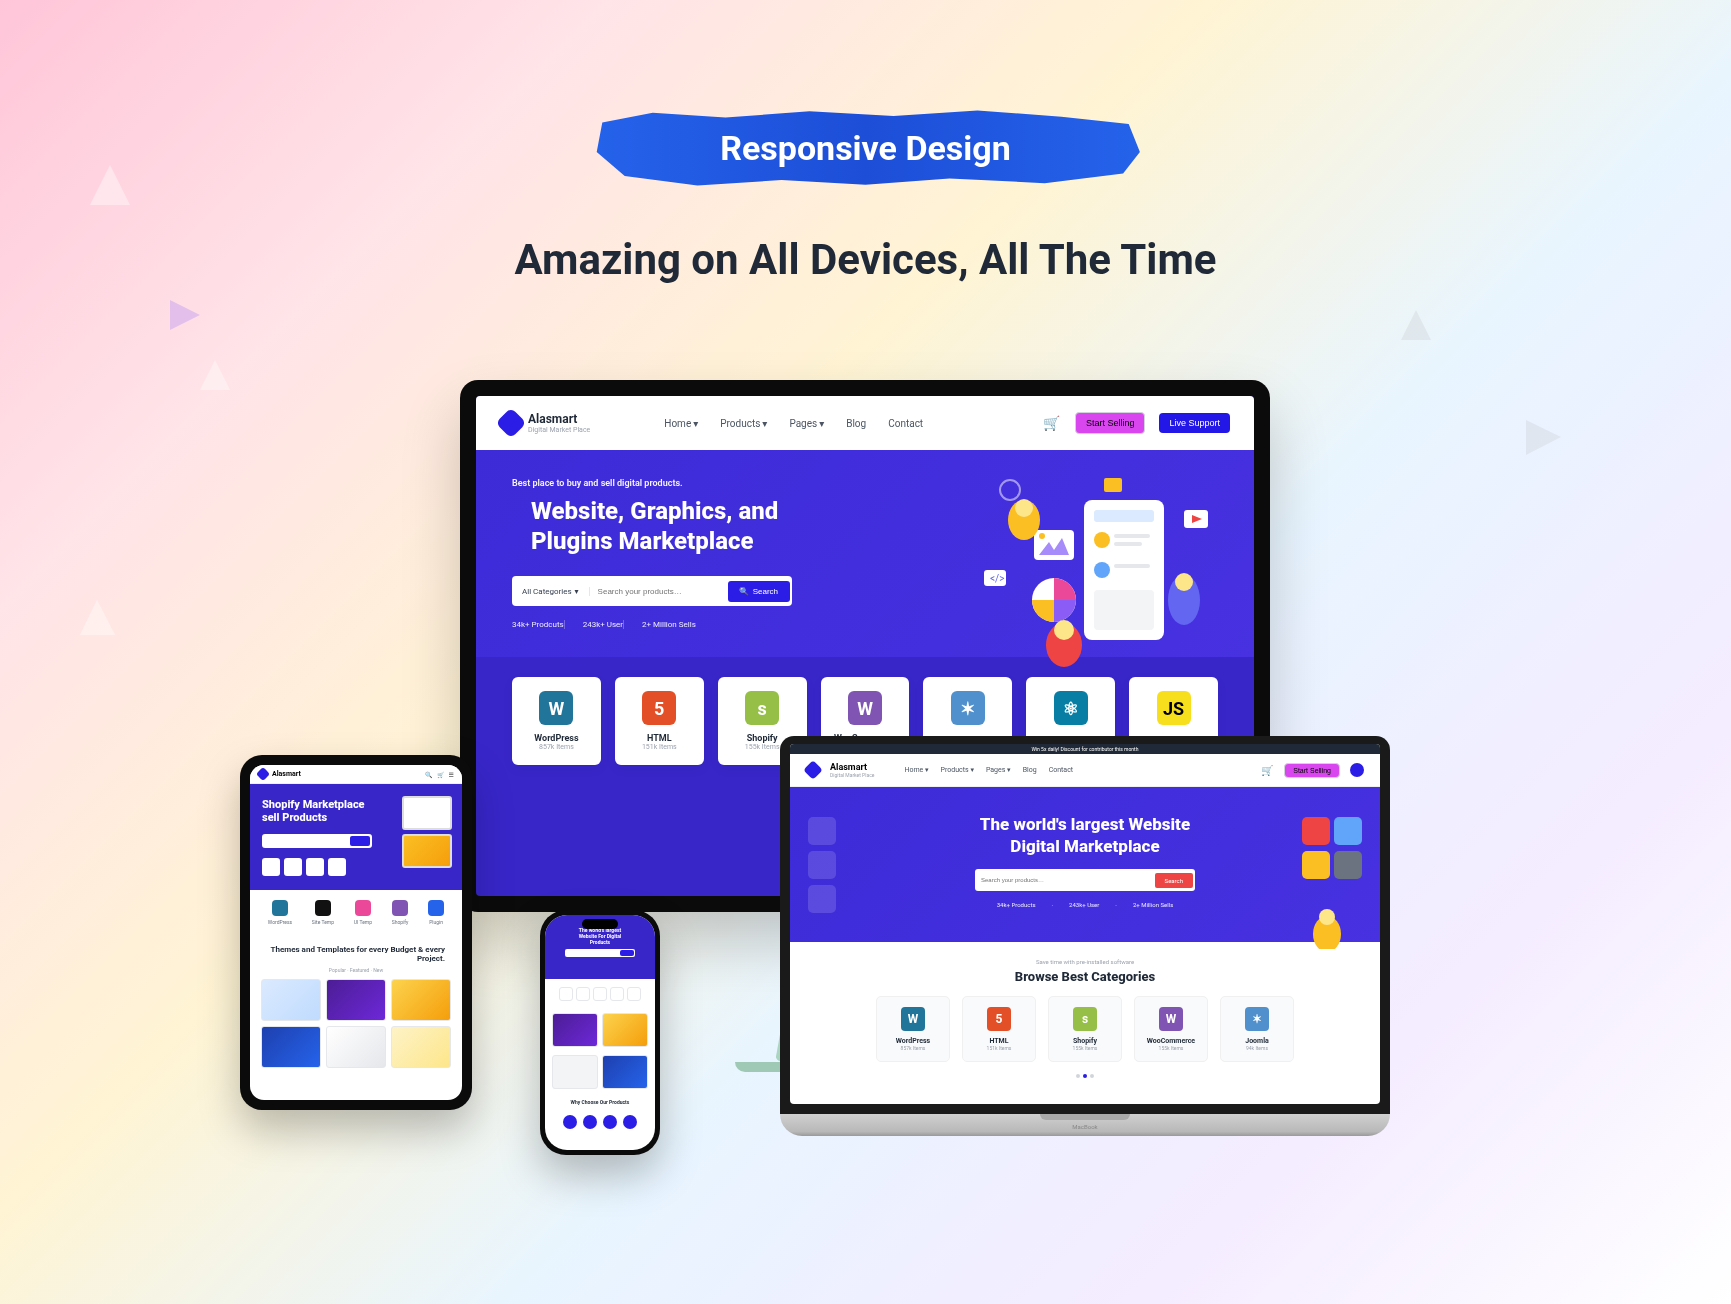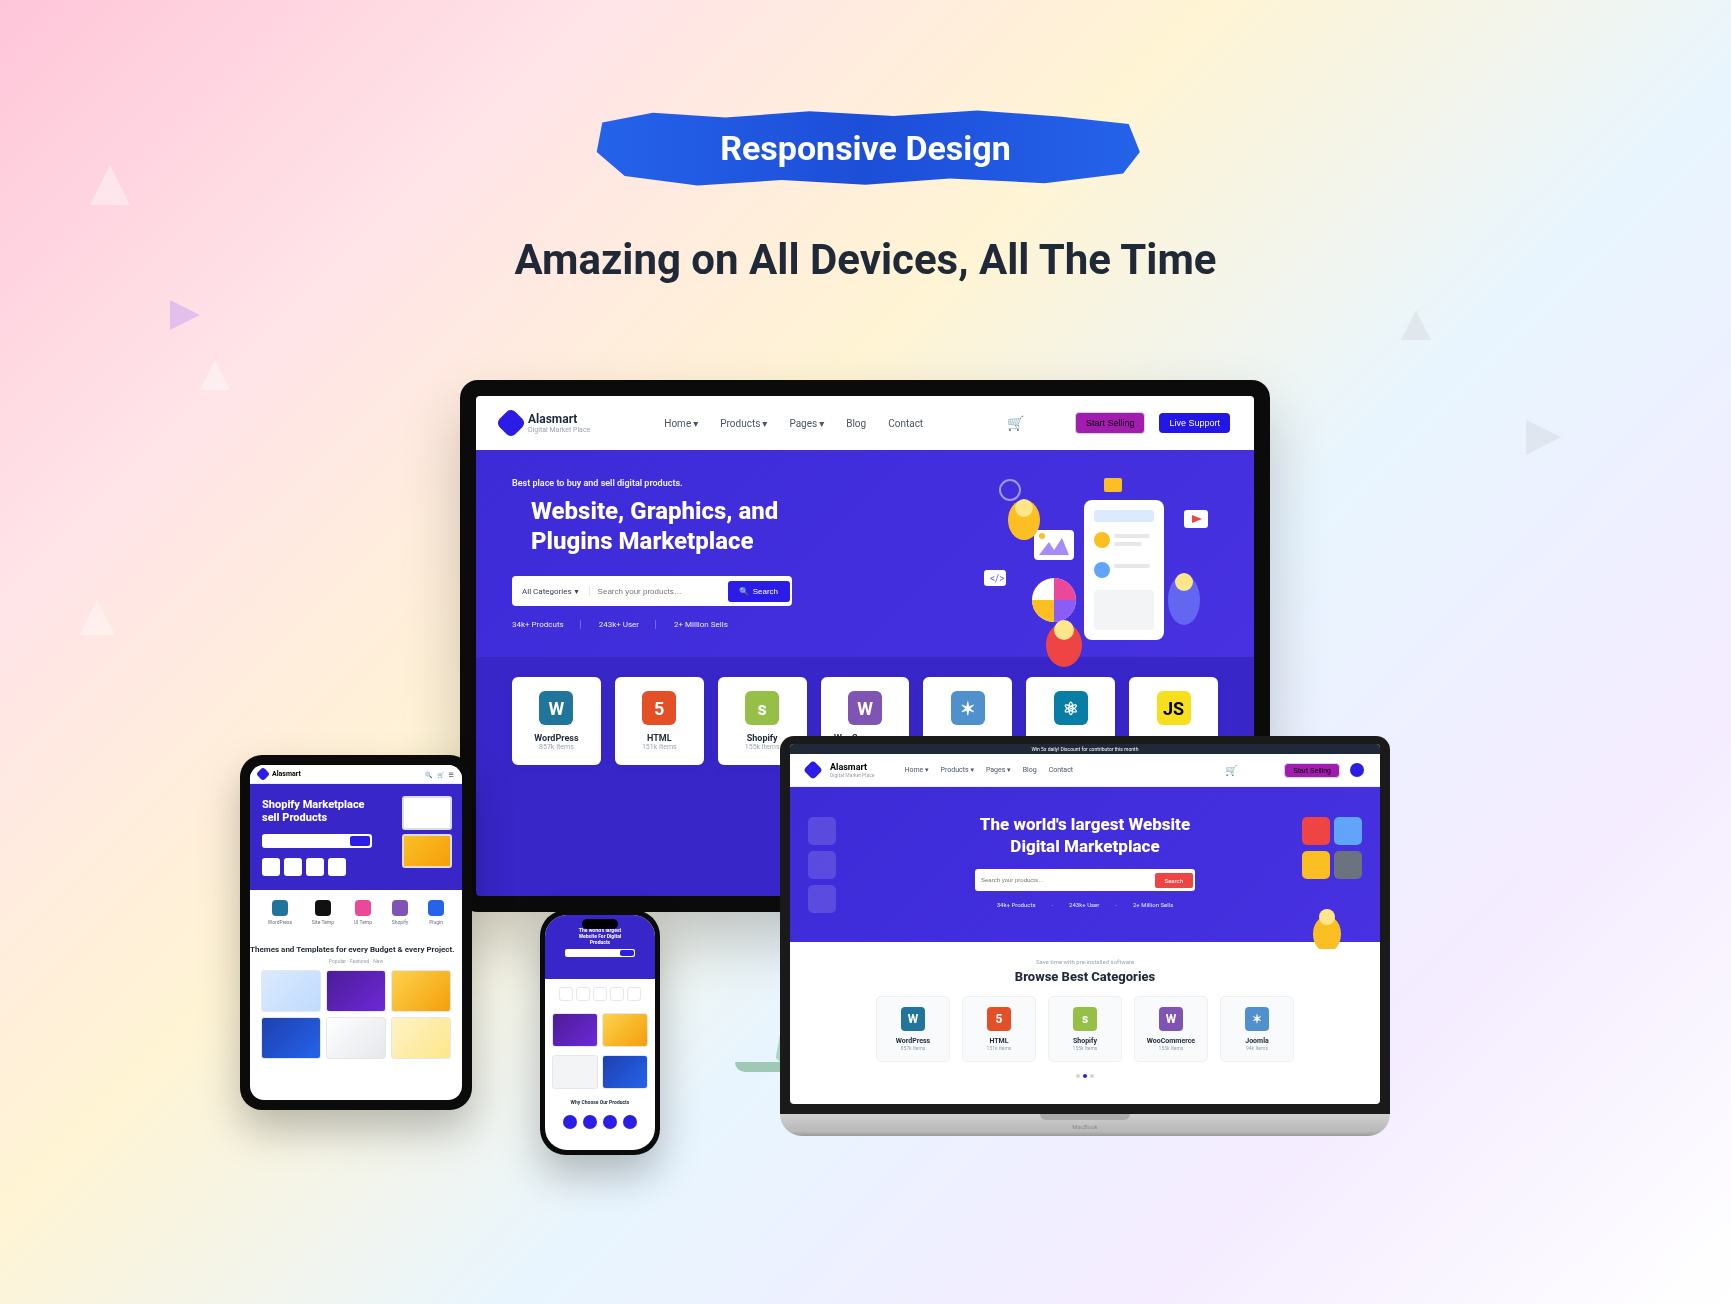--- a/index.html
+++ b/index.html
@@ -93,36 +93,36 @@
   font-size: 10px;
 }
 .logo { display: flex; align-items: center; gap: 6px; }
 .logo-icon { width: 22px; height: 22px; background: #2b1de6; border-radius: 6px; transform: rotate(45deg); }
 .logo-text { font-weight: 700; font-size: 12px; color: #1f2937; }
 .logo-sub { font-size: 7px; color: #9ca3af; }
 .nav-links { display: flex; gap: 22px; margin-left: 60px; color: #4b5563; }
 .nav-link { display:flex; align-items:center; gap:2px;}
 .nav-spacer { flex: 1; }
 .cart-icon { font-size: 14px; }
-.btn-outline { border: 1px solid #d1d5db; border-radius: 4px; padding: 5px 10px; font-size: 9px; background:#a21caf;margin-left:36px; }
+.btn-outline { border: 1px solid #d1d5db; border-radius: 4px; padding: 5px 10px; font-size: 9px; background:#d946ef; }
 .btn-primary { background: #2217e6; color: #fff; border-radius: 4px; padding: 5px 10px; font-size: 9px; border:none; }
 
 .hero {
   padding: 28px 36px;
   background: linear-gradient(135deg, #3d2bd8 0%, #4731e0 100%);
   position: relative;
 }
 .hero-eyebrow { color: #fff; font-size: 9px; font-weight: 600; margin-bottom: 8px; opacity:0.95;}
 .hero-title { color: #fff; font-size: 24px; font-weight: 800; line-height: 1.25; margin-bottom: 20px; max-width:320px;margin-left:19px;}
 .search-bar { display: flex; background: #fff; border-radius: 4px; width: 280px; height: 30px; align-items: center; }
 .search-cat { font-size: 8px; padding: 0 10px; border-right:1px solid #e5e7eb; display:flex; align-items:center; gap:3px; color:#374151;}
 .search-input { flex: 1; border: none; font-size: 8px; padding: 0 8px; outline:none; }
 .search-btn { background: #2b1de6; color: #fff; font-size: 8px; padding: 6px 12px; border-radius: 3px; margin: 2px; border:none; display:flex; align-items:center; gap:3px;}
 .hero-stats { display: flex; gap: 18px; margin-top: 14px; font-size: 8px; color: #fff; opacity:0.9;}
-.hero-stats span { border-right:1px solid rgba(255,255,255,0.3); padding-right:16px;}
+.hero-stats span { border-right:1px solid rgba(255,255,255,0.3); }
 .hero-stats span:last-child { border:none; }
 .hero-illus { position: absolute; right: 30px; top: 20px; width: 270px; height: 200px; }
 
 .cat-row { display: flex; gap: 14px; padding: 20px 36px; }
 .cat-card { background: #fff; border-radius: 6px; padding: 14px 10px; width: 92px; text-align: center; box-shadow: 0 4px 12px rgba(0,0,0,0.05);}
 .cat-icon { width: 34px; height: 34px; margin: 0 auto 8px; border-radius: 6px; display:flex;align-items:center;justify-content:center;font-size:18px;color:#fff;font-weight:700;}
 .cat-name { font-size: 9px; font-weight: 700; color: #1f2937; }
 .cat-count { font-size: 7px; color: #9ca3af; }
 
 
@@ -144,21 +144,21 @@
 .tab-search { background:#fff; border-radius:3px; width:110px; height:14px; margin-top:10px; display:flex; align-items:center;}
 .tab-search-btn { background:#2b1de6; width:20px; height:10px; margin:2px; border-radius:2px; margin-left:auto;}
 .tab-icons { display:flex; gap:4px; margin-top:10px; }
 .tab-icon { width:18px; height:18px; background:#fff; border-radius:3px; }
 .tab-minis { position:absolute; right:10px; top:12px; display:flex; flex-direction:column; gap:4px;}
 .tab-mini { width:50px; height:34px; background:#fff; border-radius:3px; border:2px solid #ddd;}
 .tab-catrow { display:flex; justify-content:space-around; padding:10px 8px; background:#fff;}
 .tab-cat { text-align:center;}
 .tab-cat-ico { width:16px; height:16px; border-radius:4px; margin:0 auto 3px;}
 .tab-cat-txt { font-size:5px; color:#6b7280;}
-.tab-section-title { text-align:left; font-size:8px; font-weight:700; color:#1f2937; padding: 10px 0 4px;}
+.tab-section-title { text-align:right; font-size:8px; font-weight:700; color:#1f2937; padding: 10px 17px 4px;}
 .tab-section-sub { text-align:center; font-size:5px; color:#9ca3af; margin-bottom:6px;}
 .tab-grid { display:flex; flex-wrap:wrap; gap:5px; padding:0 8px 8px; justify-content:center;}
 .tab-prod { width:60px; height:42px; border-radius:3px; background:#f3f4f6; border:1px solid #e5e7eb; position:relative; overflow:hidden;}
 
 
 .phone {
   position: absolute;
   top: 910px;
   left: 540px;
   width: 120px;

